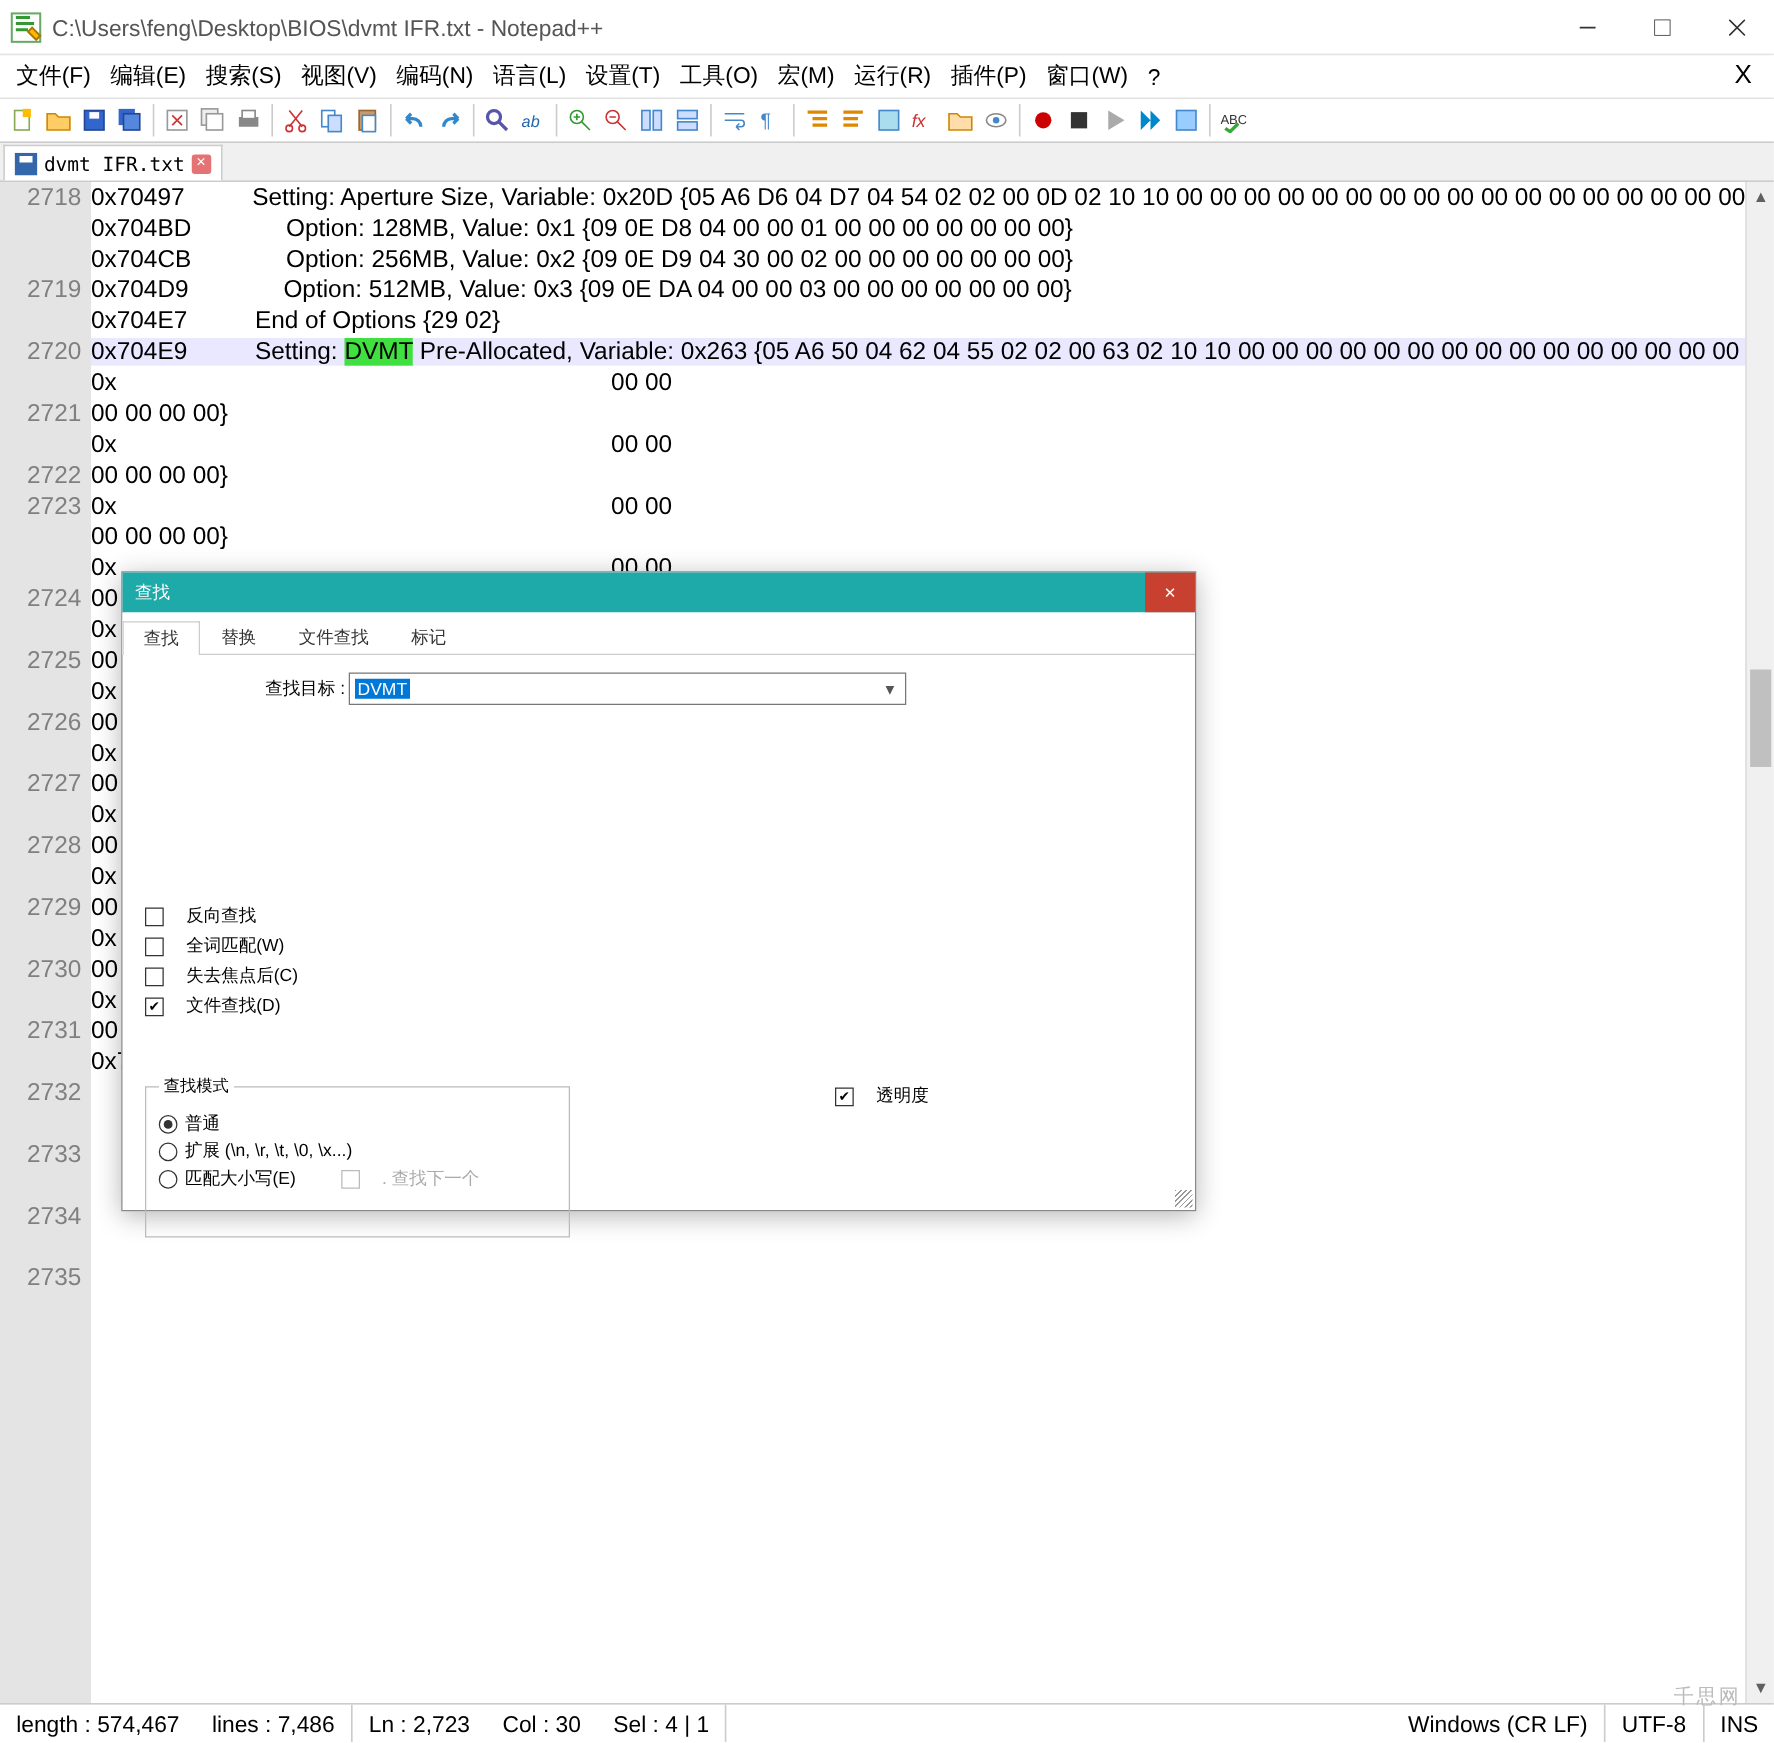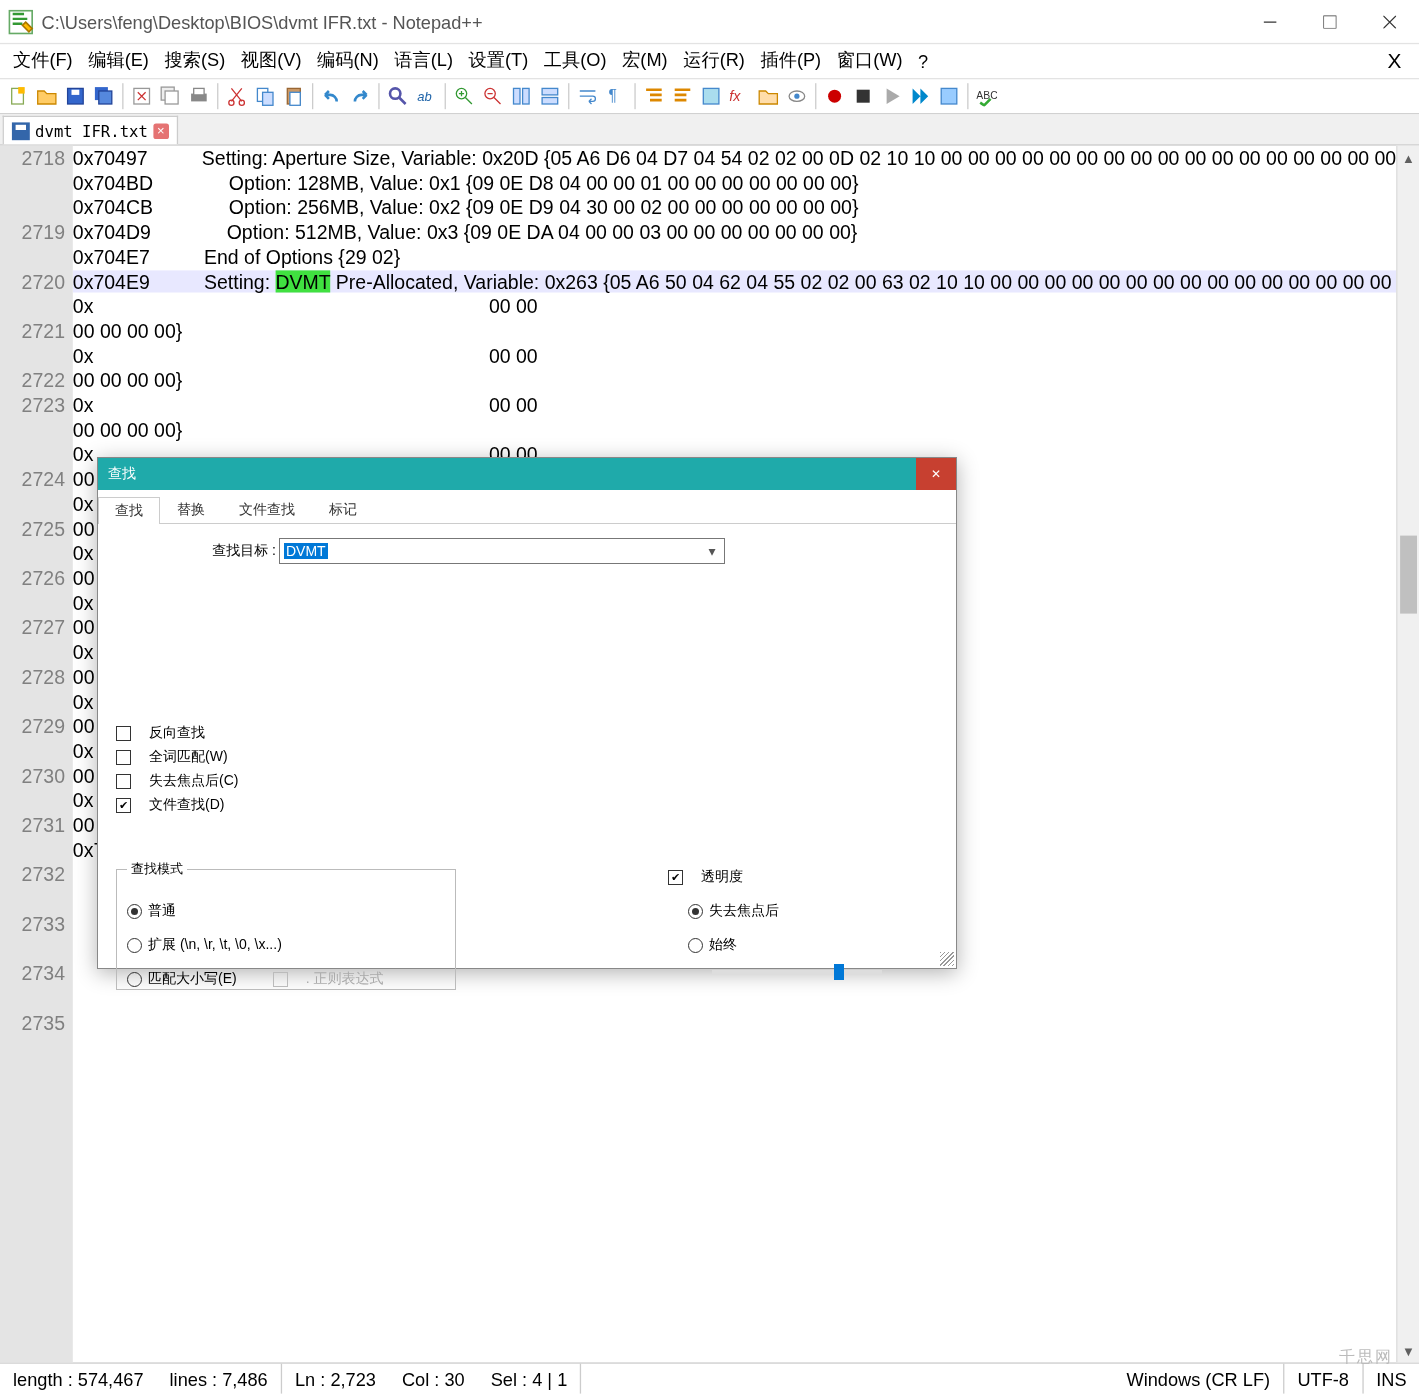--- a/index.html
+++ b/index.html
@@ -58,21 +58,21 @@
 .btncol { position:absolute; right:18px; top:14px; width:200px; display:flex; flex-direction:column; gap:12px; }
 .btn { height:30px; border:1px solid #999; background:#e9e9e9; display:flex; align-items:center; justify-content:center; font-size:14px; }
 .btn.primary { border:2px solid #0078d7; }
 .chkcol { position:absolute; left:18px; top:200px; display:flex; flex-direction:column; gap:6px; }
 .chk { display:flex; align-items:center; gap:18px; }
 .chk .box { width:15px; height:15px; border:1px solid #333; display:flex;align-items:center;justify-content:center; font-size:11px; }
 .fieldset { position:absolute; border:1px solid #bbb; padding:8px 10px 10px 10px; }
 .fieldset legend { font-size:13px; padding:0 4px; }
 .fs1 { left:18px; top:336px; width:340px; height:130px; }
 .fs2 { left:560px; top:336px; width:268px; height:130px; border:none; }
-.radio { display:flex; align-items:center; gap:6px; margin:16px 0; }
+.radio { display:flex; align-items:center; gap:6px; margin:4px 0; }
 .radio .r { width:15px;height:15px; border:1px solid #333; border-radius:50%; display:flex;align-items:center;justify-content:center;}
 .radio .r.on::after { content:""; width:7px;height:7px;background:#333;border-radius:50%;}
 .slider { width:170px; height:4px; background:#ddd; margin:10px 0 0 24px; position:relative; }
 .slider .th { position:absolute; top:-6px; left:122px; width:10px; height:16px; background:#0078d7; }
 .grip { position:absolute; right:2px; bottom:2px; width:14px;height:14px; background:repeating-linear-gradient(135deg,#999 0 1px,transparent 1px 3px);}
 .disabled { color:#aaa; }
 .watermark{position:absolute;right:26px;bottom:26px;font-size:16px;color:#bbb;letter-spacing:2px;}
 </style>
 </head>
 <body>
@@ -465,42 +465,29 @@
         </label>
       <label class="radio">
           <span class="r"></span>
           <span>扩展 (\n, \r, \t, \0, \x...)</span>
         </label>
       <label class="radio">
           <span class="r"></span>
           <span>匹配大小写(E)</span>
         <span class="chk disabled" style="margin-left:30px">
             <span class="box" style="border-color:#bbb"></span>
-            <span>. 正则表达式</span>
+            <span>. 查找下一个</span>
           </span>
       </label>
     </fieldset>
 
     <div class="fieldset fs2">
       <label class="chk">
           <span class="box">✔</span>
           <span>透明度</span>
         </label>
-      <div style="margin-left:20px">
-        <label class="radio">
-            <span class="r on"></span>
-            <span>失去焦点后</span>
-          </label>
-        <label class="radio">
-            <span class="r"></span>
-            <span>始终</span>
-          </label>
-        <div class="slider">
-            <div class="th"></div>
-          </div>
-      </div>
     </div>
 
     <div class="grip"></div>
   </div>
 </div>
 
 <div class="watermark">千思网</div>
 
 </body></html>

